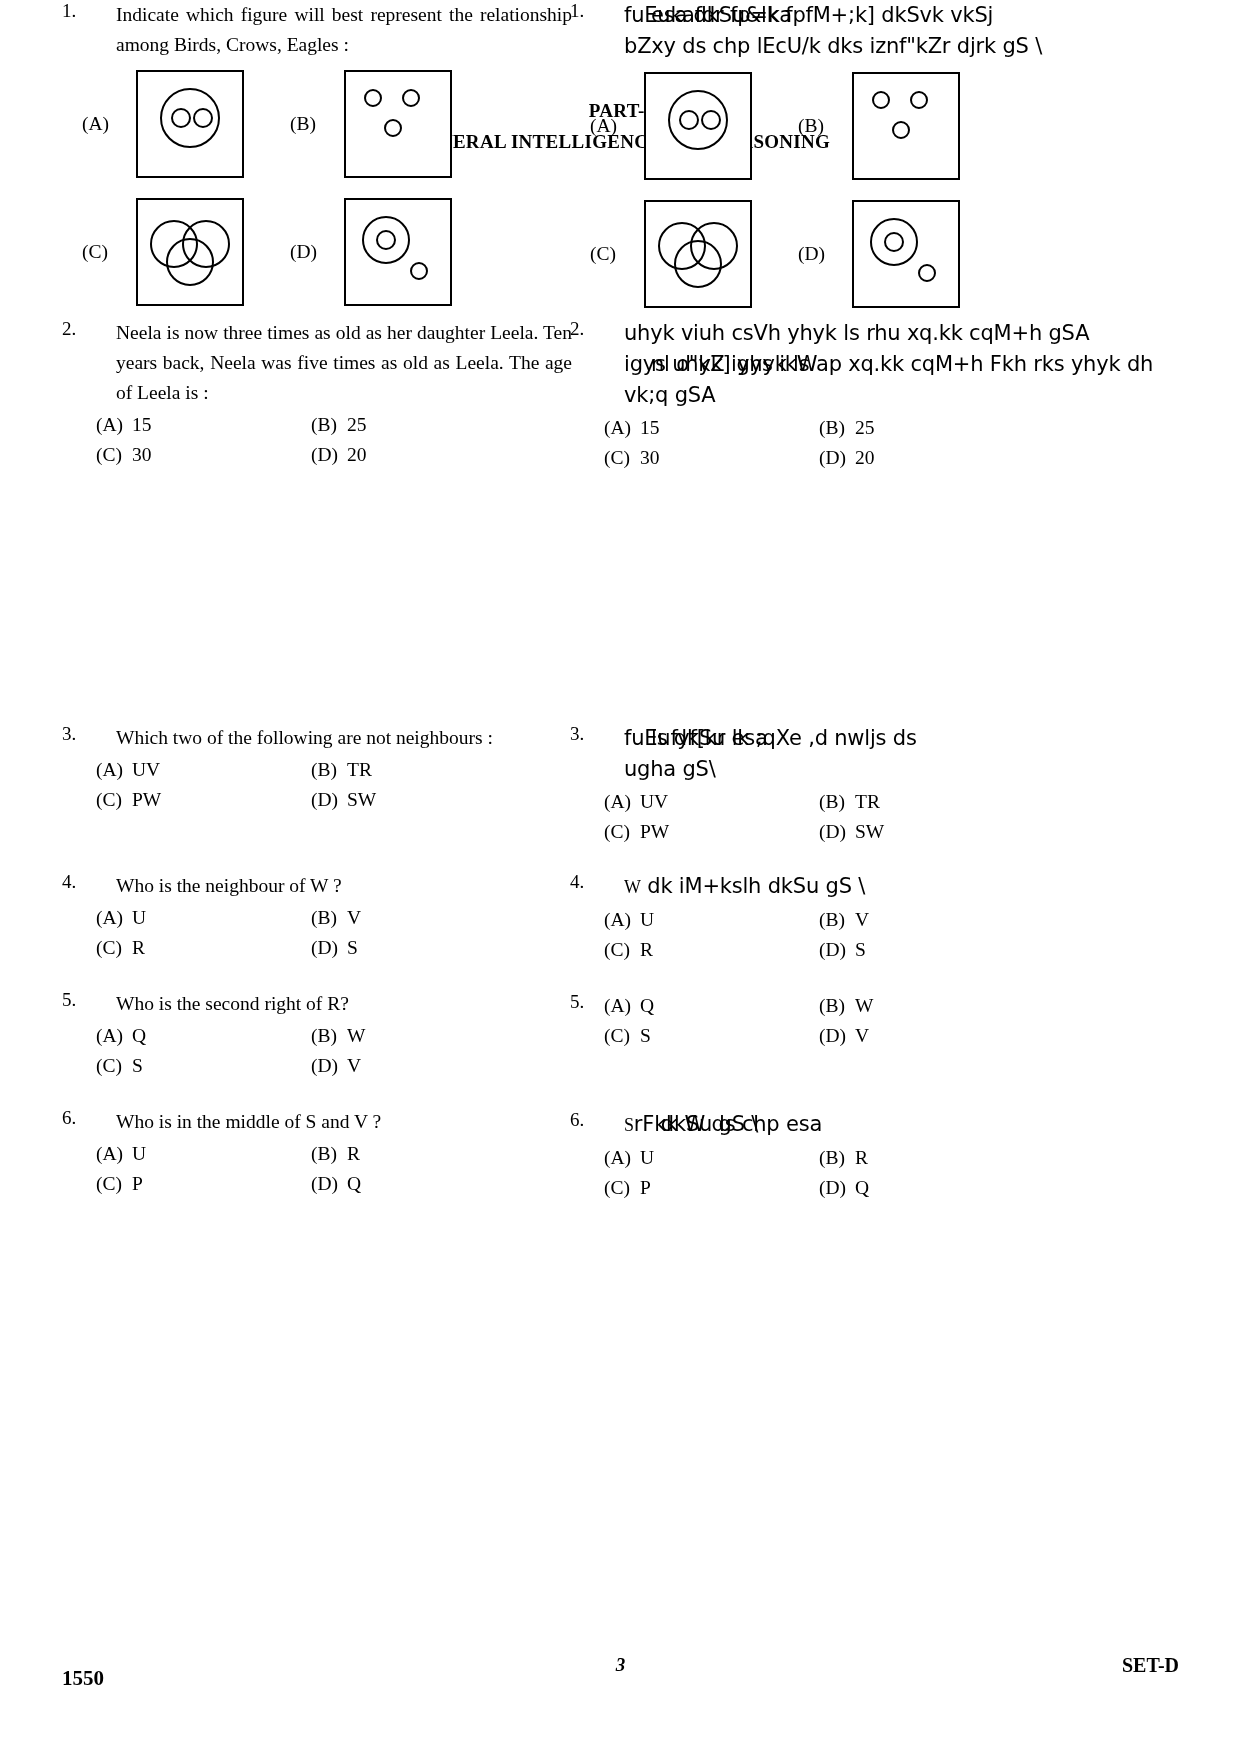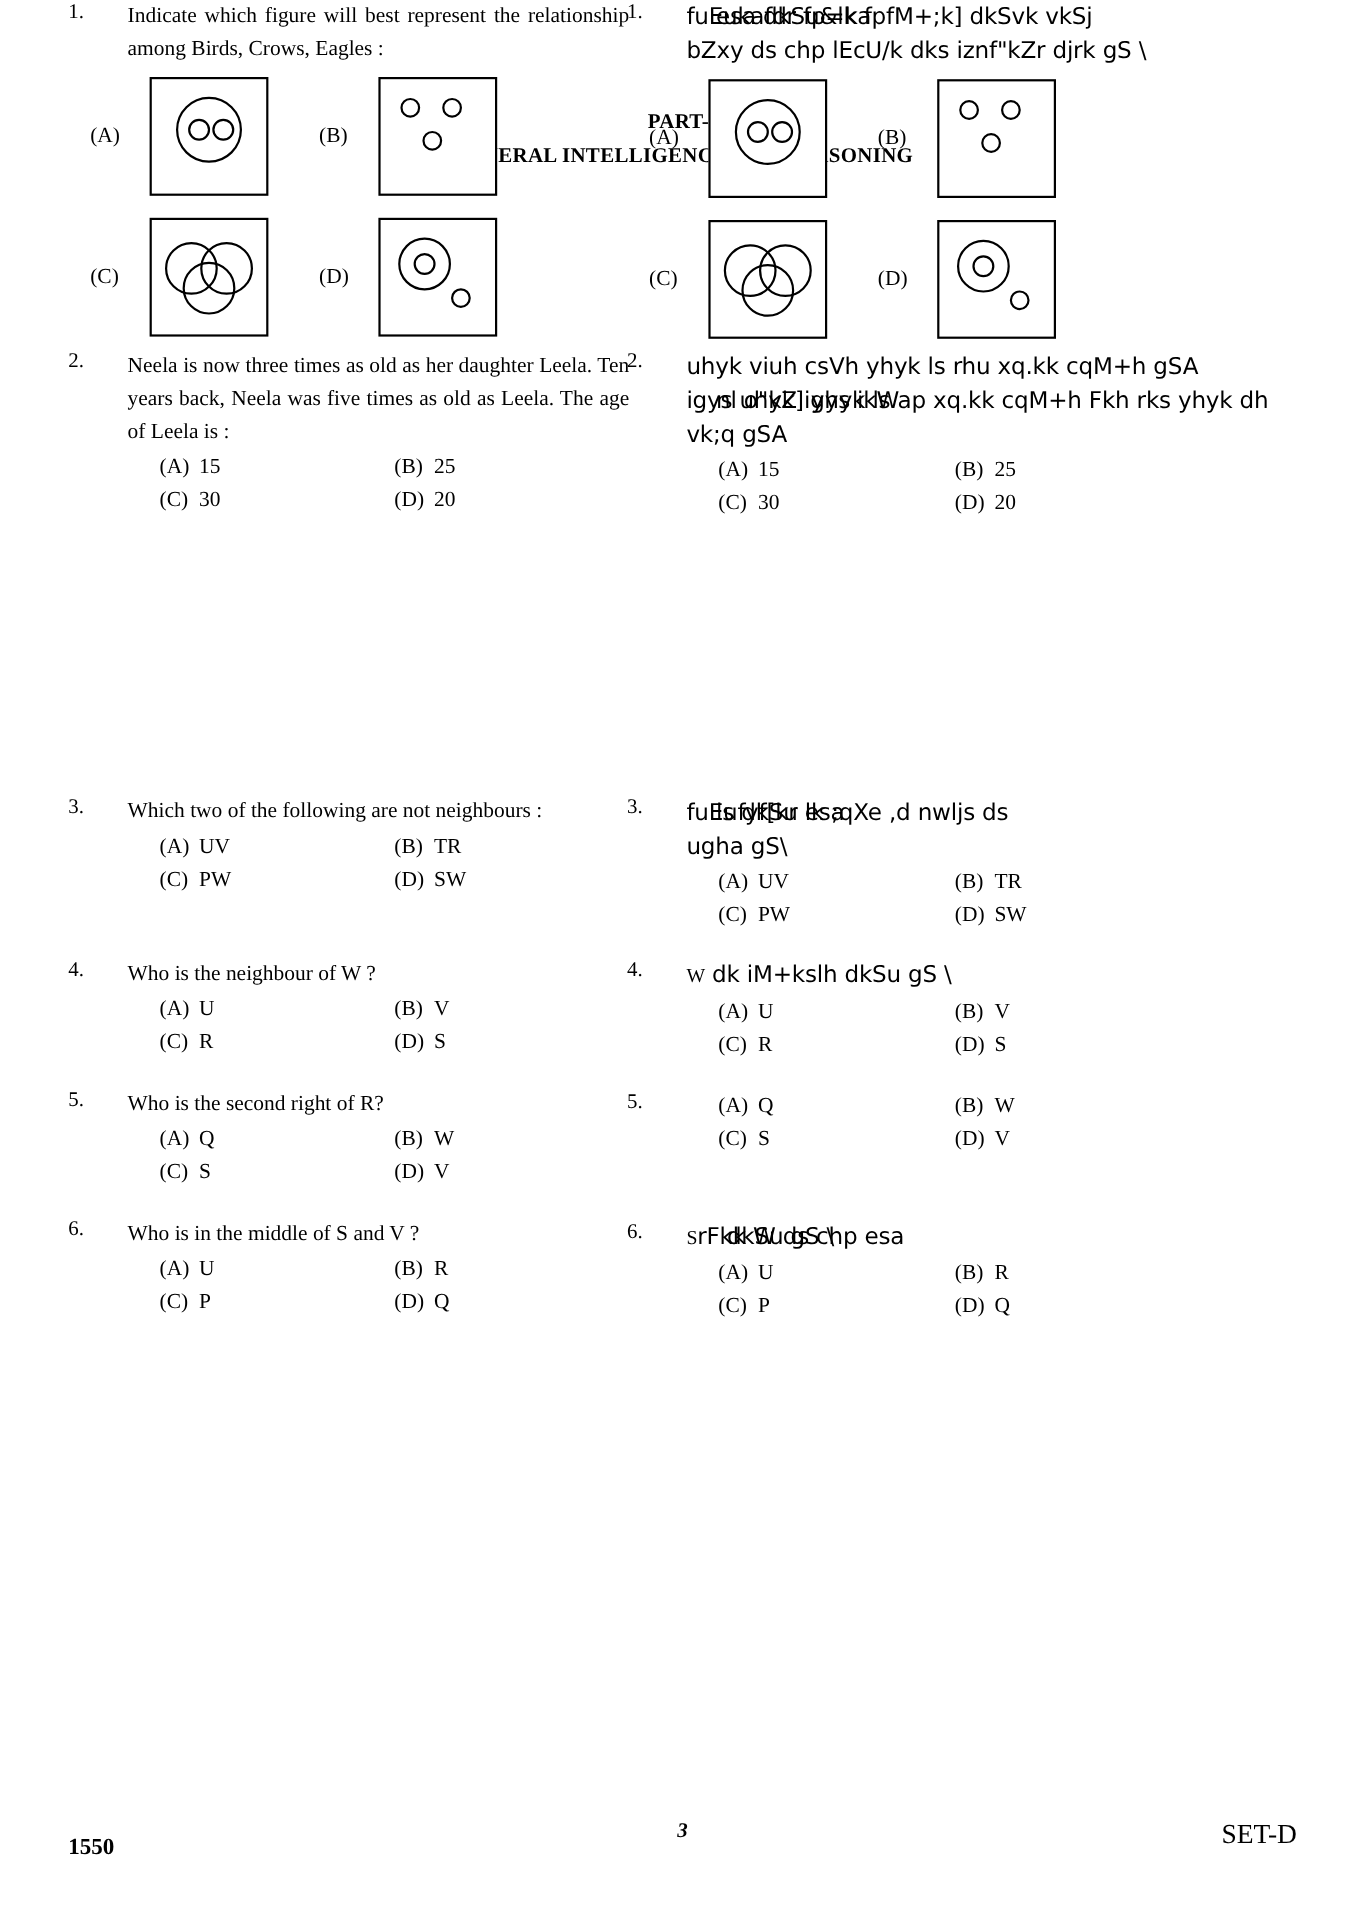--- a/index.html
+++ b/index.html
@@ -74,21 +74,21 @@
     position: absolute;
     left: 0;
     top: 0;
     white-space: nowrap;
     margin-left: 27px;
   }
   .ghost { color: #9b9b9b; }
 
   
   .opts {
-    margin-left: 83px;
+    margin-left: 34px;
     margin-top: 2px;
   }
   .optrow {
     display: flex;
     font-size: 19.5px;
     line-height: 30px;
     font-family: "Liberation Serif", serif;
   }
   .optrow .o {
     width: 215px;
@@ -178,21 +178,21 @@
     font-family: Liberation Serif, serif;
   }
   .f-center {
     position: absolute; left: 0; right: 0; top: 0;
     text-align: center;
     font-weight: bold; font-style: italic; font-size: 19px;
     font-family: "Liberation Serif", serif;
   }
   .f-right {
     position: absolute; right: 0; top: 0;
-    font-weight: normal; font-size: 25px;
+    font-weight: bold; font-size: 20px;
     font-family: "Liberation Serif", serif;
   }
 </style>
 </head>
 <body>
 
 <div class="page">
 
   <div class="hdr hdr-part">PART-I</div>
   <div class="hdr hdr-title">GENERAL  INTELLIGENCE AND  REASONING</div>

